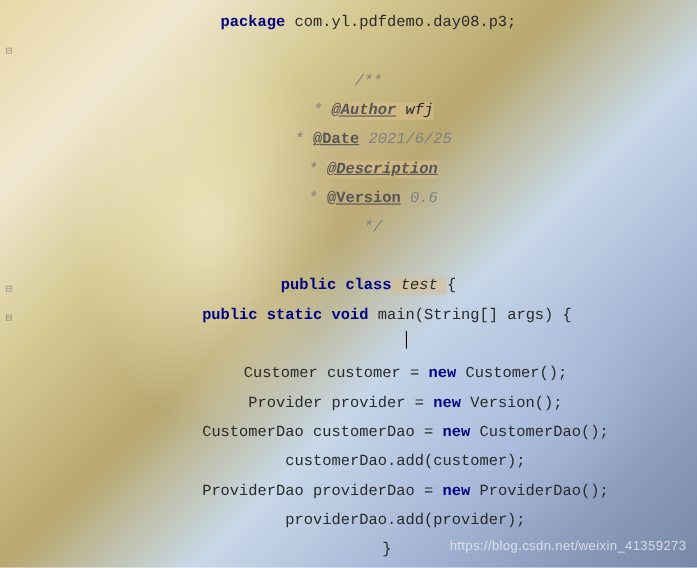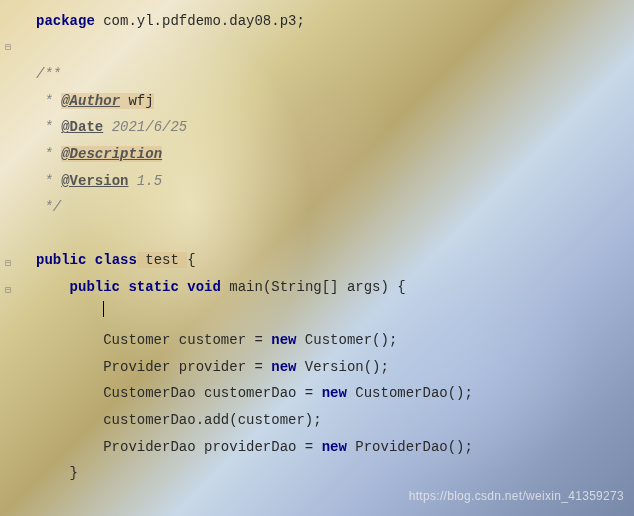--- a/index.html
+++ b/index.html
@@ -28,20 +28,21 @@
         radial-gradient(ellipse 250px 200px at 70% 70%, rgba(180,200,230,0.5) 0%, transparent 60%),
         radial-gradient(ellipse 150px 200px at 50% 30%, rgba(200,180,140,0.4) 0%, transparent 50%);
       z-index: 0;
     }
     .editor {
       position: relative;
       z-index: 1;
       padding: 8px 0 8px 36px;
       width: 100%;
       height: 100%;
+      text-align: center;
     }
     .gutter {
       position: absolute;
       left: 0;
       top: 0;
       width: 20px;
       height: 100%;
       z-index: 2;
     }
     .fold-marker {
@@ -58,20 +59,21 @@
     .kw-dark {
       color: #000080;
       font-weight: bold;
     }
     .comment {
       color: #808080;
       font-style: italic;
     }
     .comment-hl {
       background: rgba(220,190,140,0.5);
+      font-style: italic;
       margin-top: 48px;
     }
     .javadoc-tag {
       font-weight: bold;
       text-decoration: underline;
       color: #555;
     }
     .javadoc-tag-hl {
       font-weight: bold;
       text-decoration: underline;
@@ -84,20 +86,21 @@
       color: #2a2a2a;
     }
     .method {
       color: #2a2a2a;
     }
     .punct {
       color: #2a2a2a;
     }
     .classname-hl {
       background: rgba(220,190,140,0.5);
+      font-style: italic;
       margin-top: 26px;
     }
     .caret-line {
       position: relative;
     }
     .caret {
       position: absolute;
       width: 1px;
       height: 16px;
       background: #000;
@@ -125,28 +128,29 @@
   <span class="fold-marker" style="top:281px">⊟</span>
 </div>
 
 <div class="editor">
   <div class="line"><span class="kw-dark">package</span><span class="ident"> com.yl.pdfdemo.day08.p3;</span></div>
   <div class="line"> </div>
   <div class="line comment">/**</div>
   <div class="line"><span class="comment"> * </span><span class="javadoc-tag-hl">@Author</span><span class="comment-hl"> wfj</span></div>
   <div class="line"><span class="comment"> * </span><span class="javadoc-tag">@Date</span><span class="comment"> 2021/6/25</span></div>
   <div class="line"><span class="comment"> * </span><span class="javadoc-tag-hl">@Description</span></div>
-  <div class="line"><span class="comment"> * </span><span class="javadoc-tag">@Version</span><span class="comment"> 1.5</span></div>
+  <div class="line"><span class="comment"> * </span><span class="javadoc-tag">@Version</span><span class="comment"> 0.6</span></div>
   <div class="line comment"> */</div>
   <div class="line"> </div>
   <div class="line"><span class="kw-dark">public</span><span> </span><span class="kw-dark">class</span><span class="classname-hl"> test </span><span class="punct">{</span></div>
   <div class="line"><span>    </span><span class="kw-dark">public</span><span> </span><span class="kw-dark">static</span><span> </span><span class="kw-dark">void</span><span class="method"> main</span><span class="ident">(String[] args) </span><span class="punct">{</span></div>
   <div class="line caret-line"><span>        </span><span class="caret"></span></div>
   <div class="line"><span class="ident">        Customer customer = </span><span class="kw-dark">new</span><span class="ident"> Customer();</span></div>
   <div class="line"><span class="ident">        Provider provider = </span><span class="kw-dark">new</span><span class="ident"> Version();</span></div>
   <div class="line"><span class="ident">        CustomerDao customerDao = </span><span class="kw-dark">new</span><span class="ident"> CustomerDao();</span></div>
   <div class="line"><span class="ident">        customerDao.add(customer);</span></div>
   <div class="line"><span class="ident">        ProviderDao providerDao = </span><span class="kw-dark">new</span><span class="ident"> ProviderDao();</span></div>
+  <div class="line"><span class="ident">        providerDao.add(provider);</span></div>
   <div class="line"><span class="punct">    }</span></div>
   <div class="line"></div>
 </div>
 
 <div class="watermark">https://blog.csdn.net/weixin_41359273</div>
 
 </body></html>

